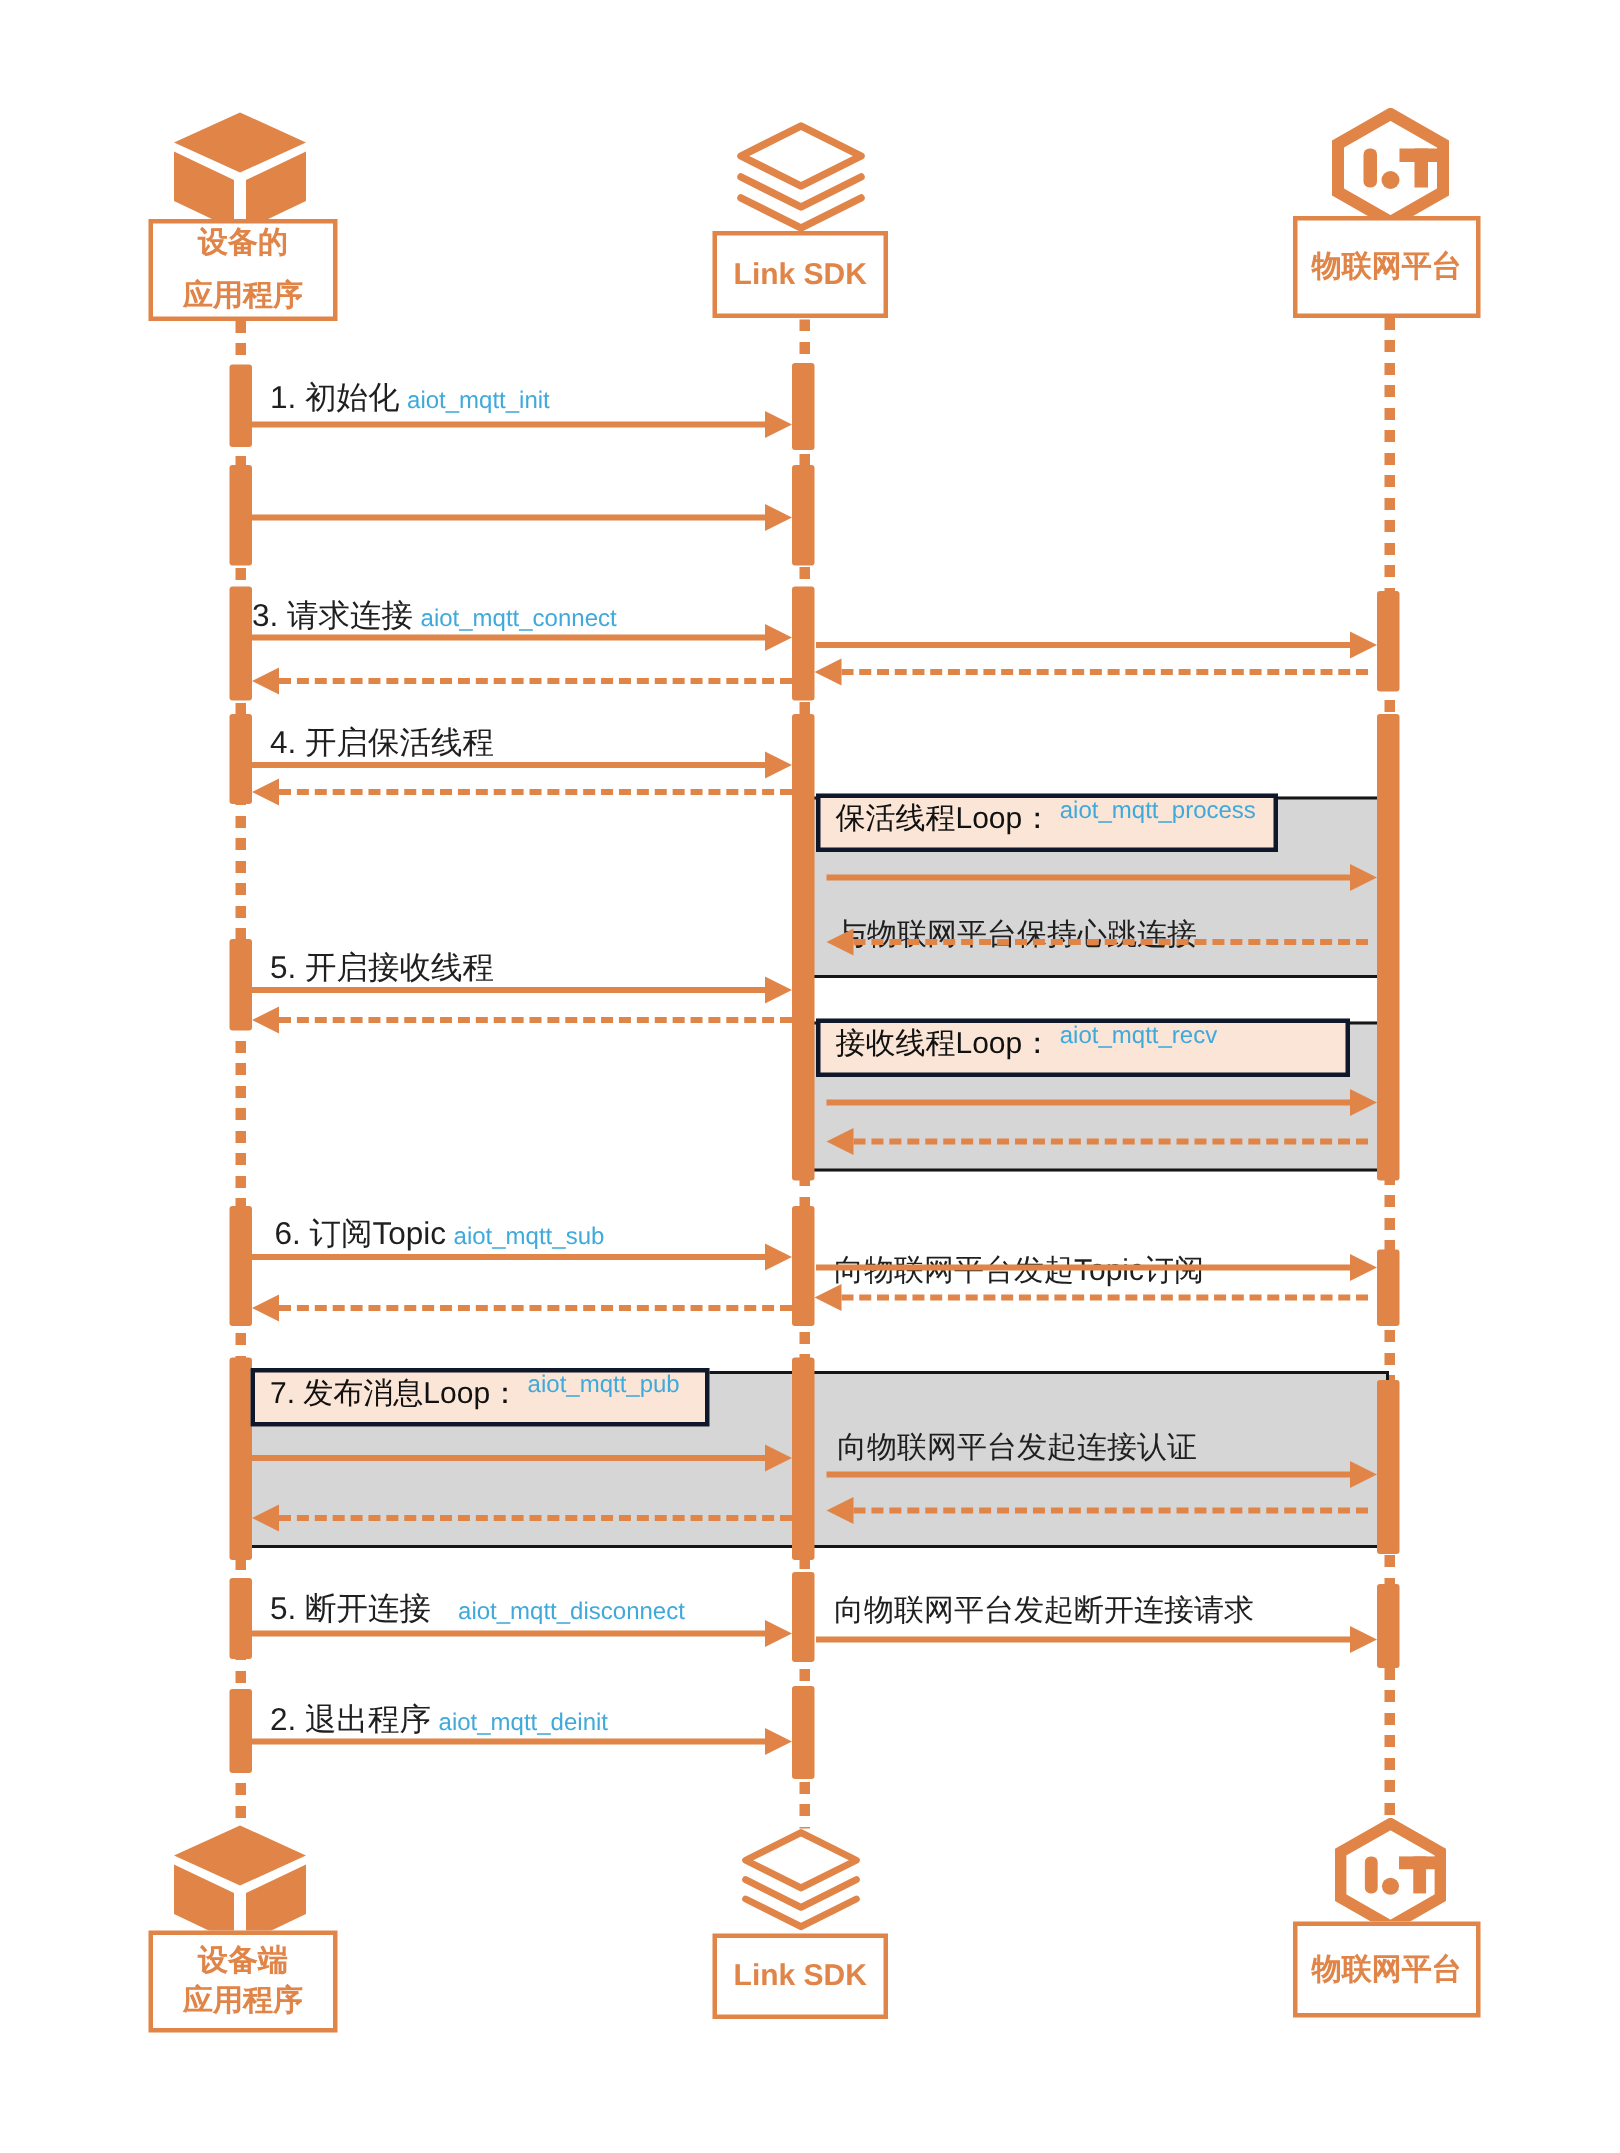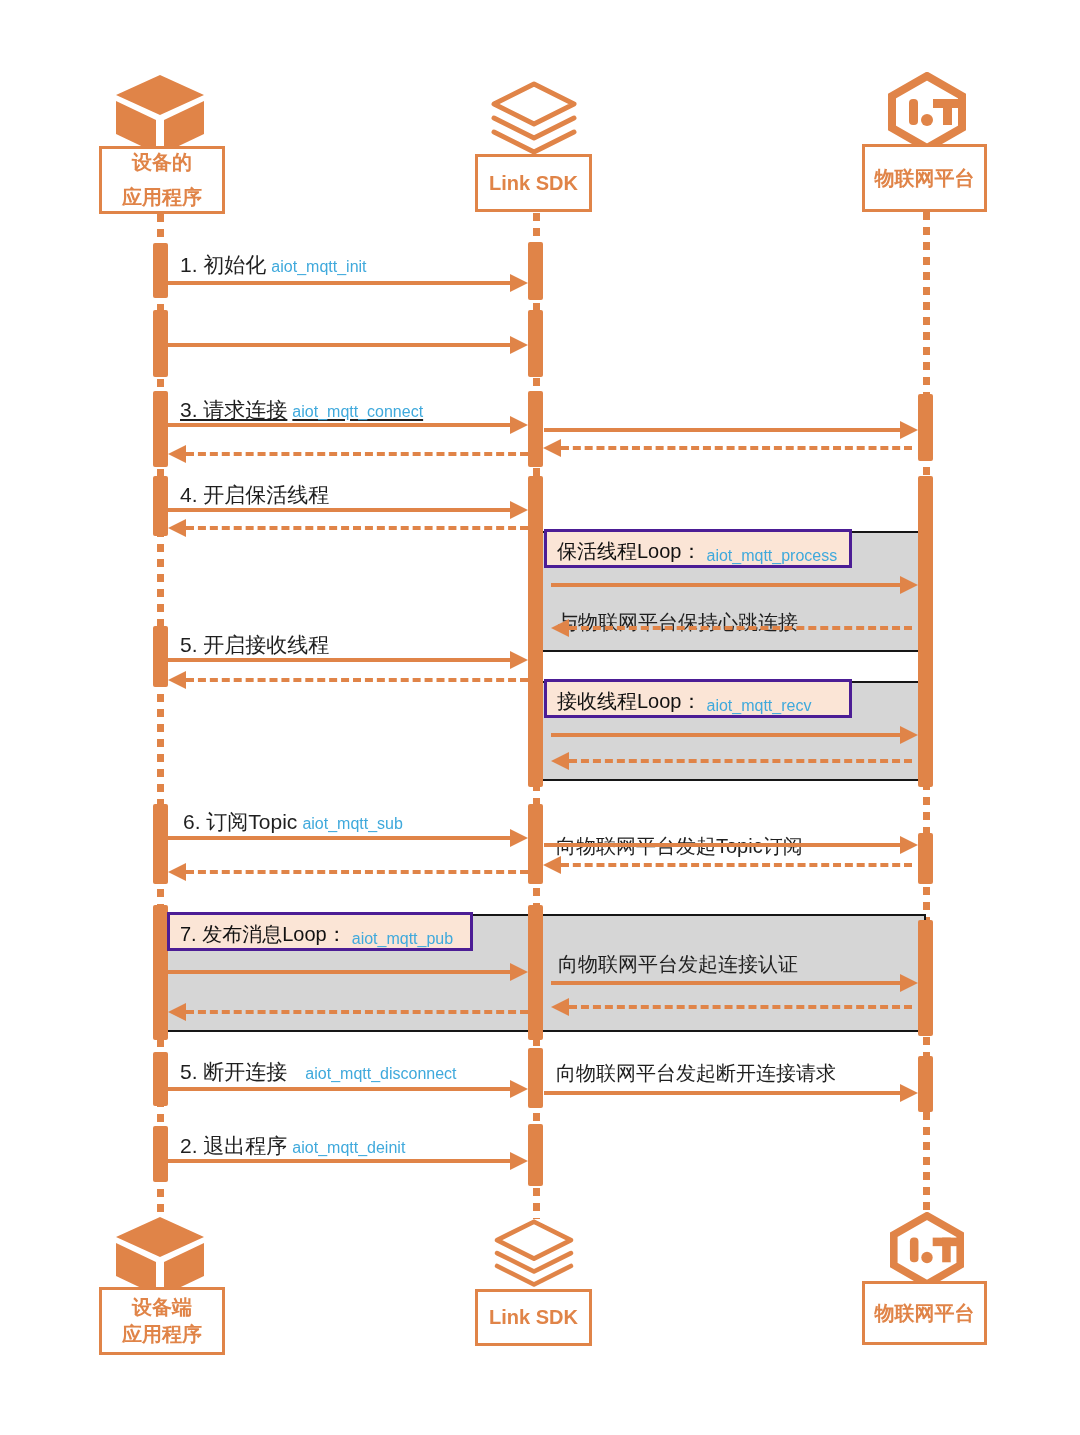--- a/index.html
+++ b/index.html
@@ -14,22 +14,22 @@
     position:relative;width:1080px;height:1435px;background:#ffffff;overflow:hidden;
     font-family:"Liberation Sans","DejaVu Sans",sans-serif;color:var(--ink);
   }
   .lifeline{
     position:absolute;width:7px;z-index:0;
     background-image:repeating-linear-gradient(180deg,var(--orange) 0 8px,transparent 8px 15px);
   }
   .act{position:absolute;width:15px;background:var(--orange);border-radius:2px;z-index:3;}
   .panel{position:absolute;background:var(--panel);border:2px solid #161616;z-index:1;box-sizing:border-box;}
   .loop-label{
-    position:absolute;background:var(--peach);border:3px solid #4c1d95;z-index:4;box-sizing:border-box;
-    display:flex;align-items:flex-end;padding:0 10px;font-size:20px;white-space:nowrap;color:#111;
+    position:absolute;background:var(--peach);border:3px solid #0f172a;z-index:4;box-sizing:border-box;
+    display:flex;align-items:flex-start;padding:0 10px;font-size:20px;white-space:nowrap;color:#111;
   }
   .msg-label{position:absolute;font-size:21px;color:var(--ink);white-space:nowrap;z-index:5;}
   .note{position:absolute;font-size:20px;color:var(--ink);white-space:nowrap;z-index:5;}
   .code{color:var(--blue);font-size:16px;margin-left:5px;}
   .arrow{position:absolute;height:0;z-index:5;}
   .arrow.solid{border-top:4px solid var(--orange);}
   .arrow.dashed{border-top:4px dashed var(--orange);}
   .arrow.to-r::after{
     content:"";position:absolute;right:-18px;top:-11px;width:0;height:0;
     border-left:18px solid var(--orange);border-top:9px solid transparent;border-bottom:9px solid transparent;
@@ -109,21 +109,21 @@
   <div class="act" style="left:918px;top:920px;height:116px;"></div>
   <div class="act" style="left:918px;top:1056px;height:56px;"></div>
 
   <div class="msg-label" style="left:180px;top:251px;">
     <span>1. 初始化</span><span class="code">aiot_mqtt_init</span>
   </div>
   <div class="arrow solid to-r" style="left:168px;top:281px;width:342px;"></div>
 
   <div class="arrow solid to-r" style="left:168px;top:343px;width:342px;"></div>
 
-  <div class="msg-label" style="left:180px;top:396px;text-decoration:underline;">
+  <div class="msg-label" style="left:168px;top:396px;">
     <span>3. 请求连接</span><span class="code">aiot_mqtt_connect</span>
   </div>
   <div class="arrow solid to-r" style="left:168px;top:423px;width:342px;"></div>
   <div class="arrow dashed to-l" style="left:186px;top:452px;width:342px;"></div>
   <div class="arrow solid to-r" style="left:544px;top:428px;width:356px;"></div>
   <div class="arrow dashed to-l" style="left:561px;top:446px;width:351px;"></div>
 
   <div class="msg-label" style="left:180px;top:481px;">
     <span>4. 开启保活线程</span>
   </div>
@@ -139,21 +139,21 @@
   <div class="note" style="left:558px;top:593px;margin-top:16px;">与物联网平台保持心跳连接</div>
   <div class="arrow dashed to-l" style="left:569px;top:626px;width:343px;"></div>
 
   <div class="msg-label" style="left:180px;top:631px;">
     <span>5. 开启接收线程</span>
   </div>
   <div class="arrow solid to-r" style="left:168px;top:658px;width:342px;"></div>
   <div class="arrow dashed to-l" style="left:186px;top:678px;width:342px;"></div>
 
   <div class="panel" style="left:536px;top:681px;width:390px;height:100px;"></div>
-  <div class="loop-label" style="left:544px;top:679px;width:308px;height:39px;">
+  <div class="loop-label" style="left:544px;top:679px;width:356px;height:39px;">
     <span>接收线程Loop：</span>
       <span class="code">aiot_mqtt_recv</span>
   </div>
   <div class="arrow solid to-r" style="left:551px;top:733px;width:349px;"></div>
   <div class="arrow dashed to-l" style="left:569px;top:759px;width:343px;"></div>
 
   <div class="msg-label" style="left:183px;top:808px;">
     <span>6. 订阅Topic</span><span class="code">aiot_mqtt_sub</span>
   </div>
   <div class="arrow solid to-r" style="left:168px;top:836px;width:342px;"></div>

